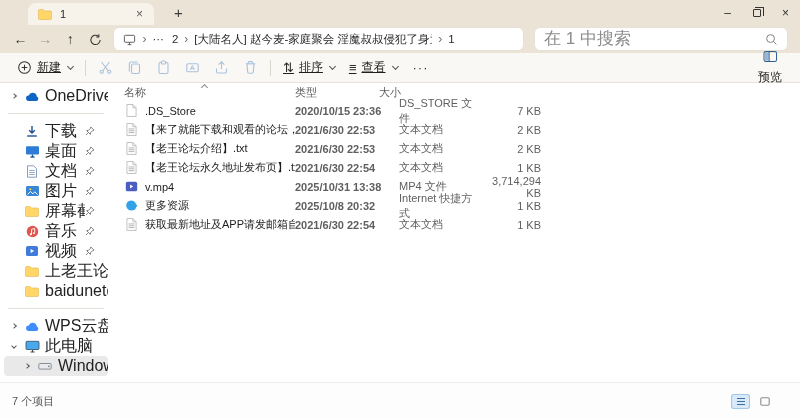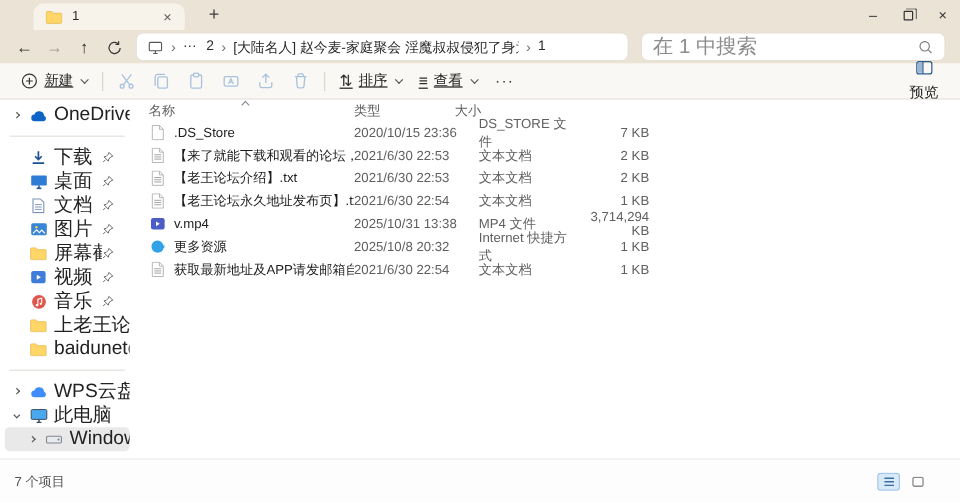--- a/index.html
+++ b/index.html
@@ -59,21 +59,21 @@
   .filearea { flex:1; position:relative; font-size:11px; }
   .fl-header { height:17px; display:flex; align-items:center; color:#5c5c5c; position:relative; }
   .sort-caret { position:absolute; left:90px; top:1px; width:5px; height:5px; border-left:1px solid #8a8a8a; border-top:1px solid #8a8a8a; transform:rotate(45deg); }
   .h-name { margin-left:12px; width:171px; }
   .h-date { width:104px; border-left:1px solid #f0f0f0; padding-left:0; }
   .h-type { width:84px; }
   .h-size { width:58px; }
   .row { height:19px; display:flex; align-items:center; }
   .c-ico { width:14px; margin-left:12px; display:flex; justify-content:center; flex-shrink:0; }
   .c-name { margin-left:7px; width:150px; white-space:nowrap; overflow:hidden; color:#1c1c1c; }
-  .c-date { width:104px; color:#5f5f5f; }
+  .c-date { width:104px; color:#5f5f5f;font-weight:bold; }
   .c-type { width:84px; color:#5f5f5f; }
   .c-size { width:58px; text-align:right; color:#5f5f5f; }
 
   
   .statusbar { position:absolute; bottom:0; left:0; right:0; height:37px; background:#fdfdfd; border-top:1px solid #ededed; display:flex; align-items:center; padding:0 12px; font-size:11px; color:#555; }
   .view-toggles { margin-left:auto; display:flex; gap:5px; margin-right:14px; }
   .vt { width:19px; height:15px; border-radius:3px; display:flex; align-items:center; justify-content:center; }
   .vt.selected { background:#d8e9f9; box-shadow:0 0 0 1px #a3c7e8 inset; }
   svg { display:block; }
 </style>
@@ -297,44 +297,44 @@
       <span class="sb-pin">
           <svg width="10" height="10" viewBox="0 0 12 12">
             <path d="M7 1.2 10.8 5 9 5.6 6.8 7.8 6.4 10 2 5.6 4.2 5.2 6.4 3Z" fill="none" stroke="#6a6a6a" stroke-width="1" stroke-linejoin="round"></path>
             <path d="M1.2 10.8 3.4 8.6" stroke="#6a6a6a" stroke-width="1"></path>
           </svg>
         </span>
     </div>
     <div class="sb-item">
       <span class="sb-chev"></span>
       <span class="sb-ico">
-        <svg width="14" height="12" viewBox="0 0 15 13">
-            <rect x="1" y="1" width="13" height="11" rx="2" fill="#3f7bd9"></rect>
-            <path d="M6 4.2v4.6l3.8-2.3z" fill="#fff"></path>
-          </svg>
-      </span>
-      <span class="sb-label">视频</span>
-      <span class="sb-pin">
-          <svg width="10" height="10" viewBox="0 0 12 12">
-            <path d="M7 1.2 10.8 5 9 5.6 6.8 7.8 6.4 10 2 5.6 4.2 5.2 6.4 3Z" fill="none" stroke="#6a6a6a" stroke-width="1" stroke-linejoin="round"></path>
-            <path d="M1.2 10.8 3.4 8.6" stroke="#6a6a6a" stroke-width="1"></path>
-          </svg>
-        </span>
-    </div>
-    <div class="sb-item">
-      <span class="sb-chev"></span>
-      <span class="sb-ico">
         <svg width="13" height="13" viewBox="0 0 14 14">
             <circle cx="7" cy="7" r="6.2" fill="#e0564d"></circle>
             <path d="M6 10V4.6l3.4-.8v4.6" stroke="#fff" stroke-width="1" fill="none"></path>
             <circle cx="5.2" cy="10" r="1.1" fill="#fff"></circle>
             <circle cx="8.6" cy="8.8" r="1" fill="#fff"></circle>
           </svg>
       </span>
       <span class="sb-label">音乐</span>
+      <span class="sb-pin">
+          <svg width="10" height="10" viewBox="0 0 12 12">
+            <path d="M7 1.2 10.8 5 9 5.6 6.8 7.8 6.4 10 2 5.6 4.2 5.2 6.4 3Z" fill="none" stroke="#6a6a6a" stroke-width="1" stroke-linejoin="round"></path>
+            <path d="M1.2 10.8 3.4 8.6" stroke="#6a6a6a" stroke-width="1"></path>
+          </svg>
+        </span>
+    </div>
+    <div class="sb-item">
+      <span class="sb-chev"></span>
+      <span class="sb-ico">
+        <svg width="14" height="12" viewBox="0 0 15 13">
+            <rect x="1" y="1" width="13" height="11" rx="2" fill="#3f7bd9"></rect>
+            <path d="M6 4.2v4.6l3.8-2.3z" fill="#fff"></path>
+          </svg>
+      </span>
+      <span class="sb-label">视频</span>
       <span class="sb-pin">
           <svg width="10" height="10" viewBox="0 0 12 12">
             <path d="M7 1.2 10.8 5 9 5.6 6.8 7.8 6.4 10 2 5.6 4.2 5.2 6.4 3Z" fill="none" stroke="#6a6a6a" stroke-width="1" stroke-linejoin="round"></path>
             <path d="M1.2 10.8 3.4 8.6" stroke="#6a6a6a" stroke-width="1"></path>
           </svg>
         </span>
     </div>
     <div class="sb-item">
       <span class="sb-chev"></span>
       <span class="sb-ico">

